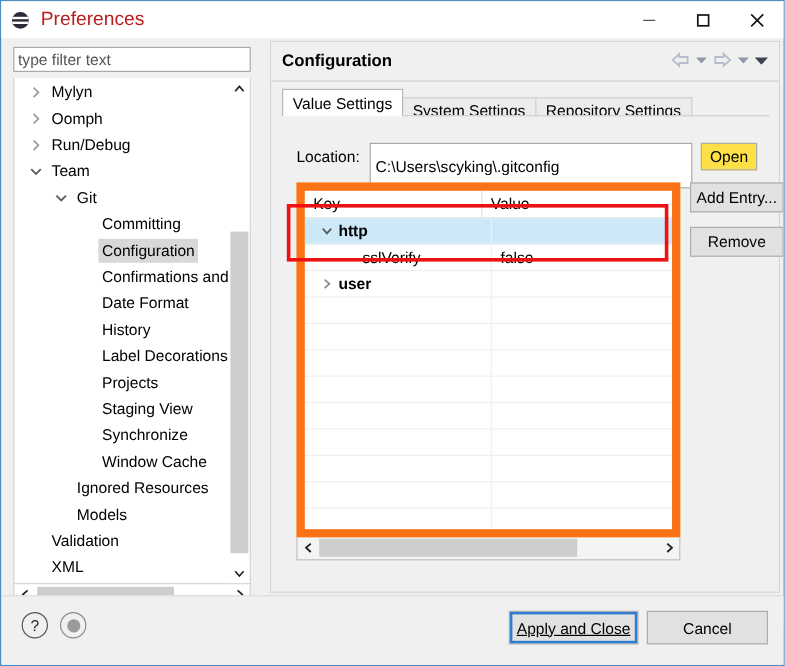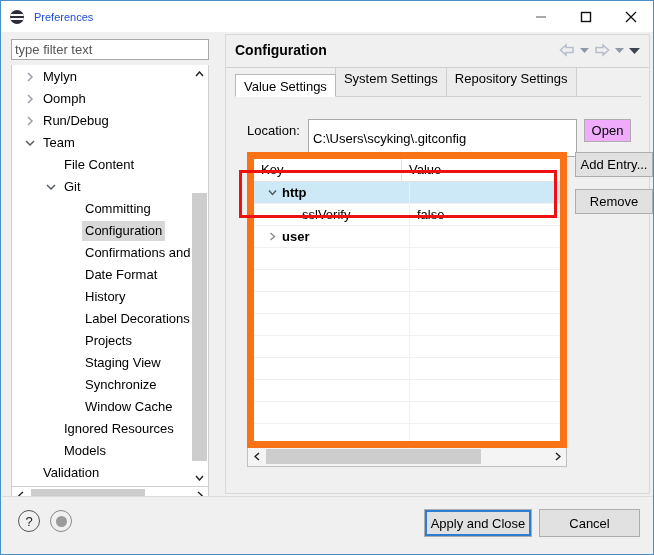--- a/index.html
+++ b/index.html
@@ -52,22 +52,22 @@
   #title-icon .globe:after {
     content: "";
     position: absolute;
     left: 0; width: 14px; height: 2px;
     background: #ffffff;
   }
   #title-icon .globe:before { top: 4px; }
   #title-icon .globe:after  { top: 8px; }
   #title-text {
     margin-left: 8px;
-    font-size: 11px;
-    color: #1d4ed8;
+    font-size: 16px;
+    color: #b91c1c;
   }
   #win-controls {
     position: absolute;
     right: 0; top: 0;
     height: 31px;
     display: flex;
   }
   .win-btn {
     width: 45px; height: 31px;
     display: flex; align-items: center; justify-content: center;
@@ -219,21 +219,21 @@
 
   
   #tabs {
     position: absolute;
     left: 9px; top: 39px;
     width: 406px; height: 23px;
     display: flex;
     align-items: flex-end;
   }
   .tab {
-    height: 30px;
+    height: 16px;
     line-height: 22px;
     padding: 0 8px;
     font-size: 13px;
     box-sizing: border-box;
     background: #ececec;
     border: 1px solid #cfcfcf;
     border-bottom: none;
     color: #000;
     margin-right: -1px;
   }
@@ -271,21 +271,21 @@
     font-family: "Liberation Sans", sans-serif;
     font-size: 13px;
     padding: 0 4px;
     color: #000;
   }
   #open-btn {
     position: absolute;
     left: 349px; top: 22px;
     width: 47px; height: 23px;
     box-sizing: border-box;
-    background: #f0abfc;
+    background: #fde047;
     border: 1px solid #adadad;
     font-family: "Liberation Sans", sans-serif;
     font-size: 13px;
     color: #000;
     padding: 0;
   }
 
   
   #table-wrap {
     position: absolute;
@@ -448,20 +448,21 @@
     left: 422px; top: 12px;
     width: 108px; height: 28px;
     box-sizing: border-box;
     background: #e1e1e1;
     border: 1px solid #adadad;
     outline: 2px solid #2d7dd2;
     outline-offset: -3px;
     font-family: "Liberation Sans", sans-serif;
     font-size: 13px;
     padding: 0;
+    text-decoration: underline;
   }
   #cancel-btn {
     position: absolute;
     left: 537px; top: 12px;
     width: 101px; height: 28px;
     box-sizing: border-box;
     background: #e1e1e1;
     border: 1px solid #adadad;
     font-family: "Liberation Sans", sans-serif;
     font-size: 13px;
@@ -516,21 +517,20 @@
           <div class="tree-item"><span class="twisty" style="left: 10px;">
               <svg width="8" height="10" viewBox="0 0 8 10">
                 <polyline points="2,1 6,5 2,9" fill="none" stroke="#9aa0a8" stroke-width="1.5"></polyline>
               </svg>
             </span><span class="tlabel" style="margin-left: 28px;">Run/Debug</span></div>
           <div class="tree-item"><span class="twisty" style="left: 10px;">
               <svg width="10" height="8" viewBox="0 0 10 8">
                 <polyline points="1,2 5,6 9,2" fill="none" stroke="#555b63" stroke-width="1.5"></polyline>
               </svg>
             </span><span class="tlabel" style="margin-left: 28px;">Team</span></div>
-          <div class="tree-item"><span class="tlabel" style="margin-left: 49px;">File Content</span></div>
           <div class="tree-item"><span class="twisty" style="left: 31px;">
               <svg width="10" height="8" viewBox="0 0 10 8">
                 <polyline points="1,2 5,6 9,2" fill="none" stroke="#555b63" stroke-width="1.5"></polyline>
               </svg>
             </span><span class="tlabel" style="margin-left: 49px;">Git</span></div>
           <div class="tree-item"><span class="tlabel" style="margin-left: 70px;">Committing</span></div>
           <div class="tree-item selected"><span class="tlabel" style="margin-left: 70px;">Configuration</span></div>
           <div class="tree-item"><span class="tlabel" style="margin-left: 70px;">Confirmations and W</span></div>
           <div class="tree-item"><span class="tlabel" style="margin-left: 70px;">Date Format</span></div>
           <div class="tree-item"><span class="tlabel" style="margin-left: 70px;">History</span></div>

